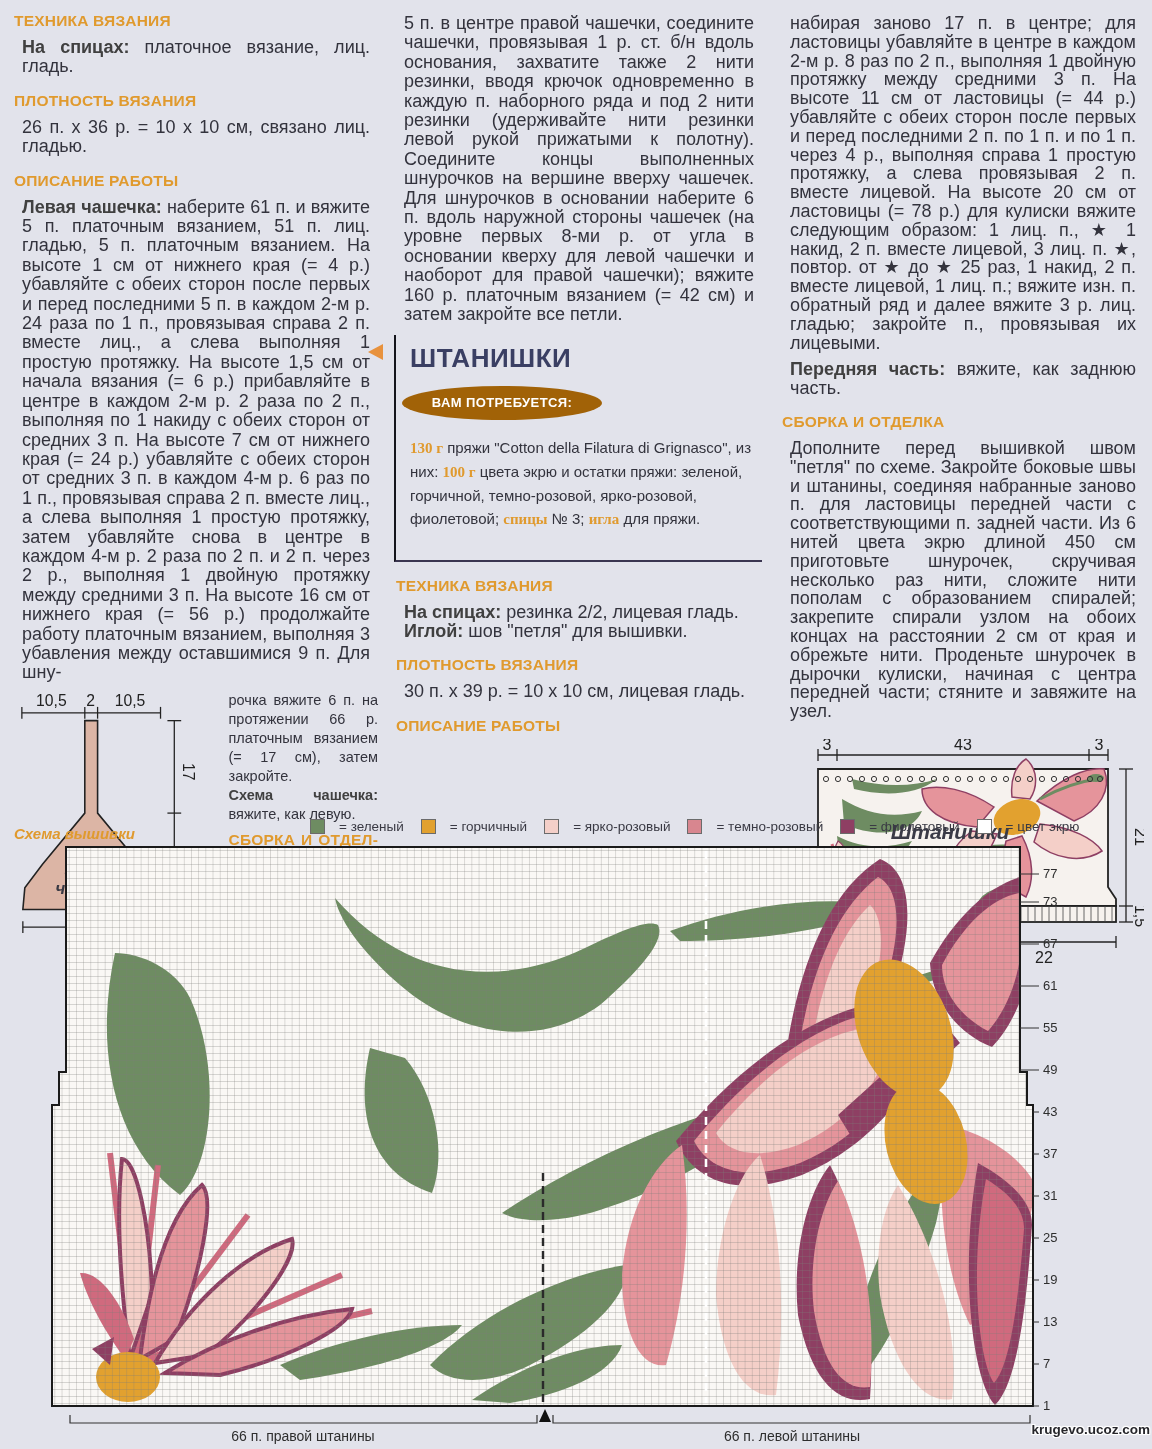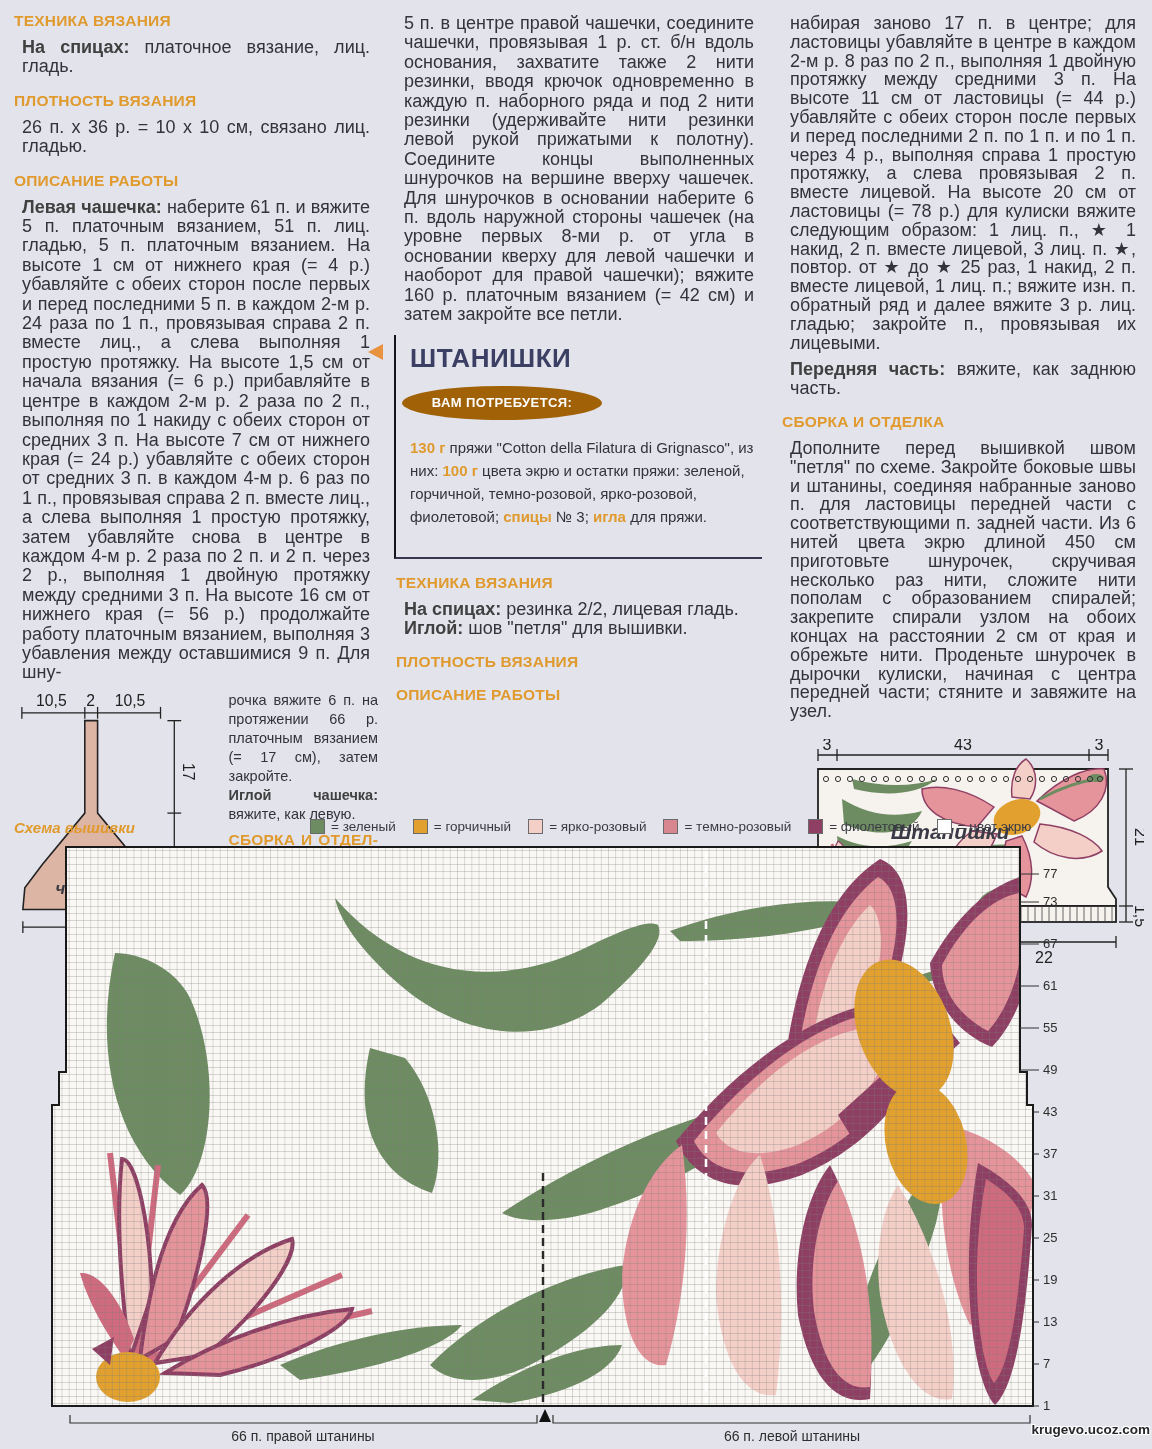--- a/index.html
+++ b/index.html
@@ -17,26 +17,26 @@
   .cup-row{display:flex;margin-top:6px;}
   .cup-side{width:152px;margin-left:8px;font-size:14.5px;line-height:19px;text-align:justify;}
   .cup-side .h-orange{margin-top:6px;}
   .pants-block{border-left:2px solid #15151c;border-bottom:2px solid #3a3550;
                padding:6px 0 14px 14px;margin:10px 0 4px -2px;}
   .pants-title{font-size:26px;font-weight:bold;color:#3a3f63;margin:2px 0 12px 0;letter-spacing:.5px;}
   .badge{width:200px;height:34px;background:#a16207;border-radius:50%;margin-left:-8px;
          display:flex;align-items:center;justify-content:center;}
   .badge span{color:#fff;font-weight:bold;font-size:13px;letter-spacing:.4px;}
   .materials{margin-top:16px;font-size:15px;line-height:23px;text-align:left;}
-  .orange-b{color:#e09a2e;font-weight:bold;}
+  .orange-b{color:#e09a2e;font-weight:bold;font-family:Liberation Serif, serif;}
   .legend-bar{position:absolute;top:817px;left:0;width:1152px;height:28px;}
-  .legend-title{position:absolute;left:14px;top:2px;color:#e09a2e;font-weight:bold;
+  .legend-title{position:absolute;left:14px;top:8px;color:#e09a2e;font-weight:bold;
                 font-style:italic;font-size:15px;}
   .legend-items{position:absolute;left:310px;top:2px;display:flex;gap:17px;align-items:center;}
-  .legend-item{display:flex;align-items:center;gap:6px;font-size:13.5px;color:#3a3a44;white-space:nowrap;}
+  .legend-item{display:flex;align-items:center;gap:14px;font-size:13.5px;color:#3a3a44;white-space:nowrap;}
   .swatch{width:13px;height:13px;border:1px solid #6b6b6b;display:inline-block;}
   .chart-wrap{position:absolute;left:40px;top:843px;width:1110px;height:604px;}
   .watermark{position:absolute;right:2px;top:1422px;font-size:13.5px;font-weight:bold;color:#26262b;
              text-shadow:-1px -1px 0 #fff,1px -1px 0 #fff,-1px 1px 0 #fff,1px 1px 0 #fff,0 0 3px #fff;}
   .gutter-arrow{position:absolute;left:368px;top:344px;width:0;height:0;
                 border-top:8px solid transparent;border-bottom:8px solid transparent;
                 border-right:15px solid #e8923d;}
   svg text{font-family:"Liberation Sans",sans-serif;}
   .dim-big{font-size:16px;fill:#222;}
   .cup-label{font-size:17px;font-weight:bold;font-style:italic;fill:#3a3a44;}
@@ -84,21 +84,21 @@
       <text class="dim-big" x="172" y="172" transform="rotate(90 172 172)" text-anchor="middle">16</text>
 
       <line x1="9" y1="238" x2="148" y2="238" stroke="#222" stroke-width="1.3"></line>
       <line x1="9" y1="232" x2="9" y2="244" stroke="#222" stroke-width="1.3"></line>
       <line x1="148" y1="232" x2="148" y2="244" stroke="#222" stroke-width="1.3"></line>
       <text class="dim-big" x="78" y="255" text-anchor="middle">23</text>
     </svg>
 
     <div class="cup-side">
       <span>рочка вяжите 6 п. на протяжении 66 р. платочным вязанием (= 17 см), затем закройте.</span><br>
-      <b class="lead">Иглой чашечка:</b><span> вяжите, как левую.</span>
+      <b class="lead">Схема чашечка:</b><span> вяжите, как левую.</span>
       <div class="h-orange">СБОРКА И ОТДЕЛ-КА</div>
       <span>Накладывая 5 п. в центре основания левой чашечки на</span>
     </div>
   </div>
 </div>
 
 <div class="gutter-arrow"></div>
 
 <div class="col col-mid">
   <p class="body">5 п. в центре правой чашечки, соедините чашечки, провязывая 1 р. ст. б/н вдоль основания, захватите также 2 нити резинки, вводя крючок одновременно в каждую п. наборного ряда и под 2 нити резинки (удерживайте нити резинки левой рукой прижатыми к полотну). Соедините концы выполненных шнурочков на вершине вверху чашечек. Для шнурочков в основании наберите 6 п. вдоль наружной стороны чашечек (на уровне первых 8-ми р. от угла в основании кверху для левой чашечки и наоборот для правой чашечки); вяжите 160 р. платочным вязанием (= 42 см) и затем закройте все петли.</p>
@@ -109,20 +109,21 @@
       <span>ВАМ ПОТРЕБУЕТСЯ:</span>
     </div>
     <p class="materials"><span class="orange-b">130 г</span><span> пряжи "Cotton della Filatura di Grignasco", из них: </span><span class="orange-b">100 г</span><span> цвета экрю и остатки пряжи: зеленой, горчичной, темно-розовой, ярко-розовой, фиолетовой; </span><span class="orange-b">спицы</span><span> № 3; </span><span class="orange-b">игла</span><span> для пряжи.</span></p>
   </div>
 
   <div class="h-orange">ТЕХНИКА ВЯЗАНИЯ</div>
   <p class="body"><b class="lead">На спицах:</b><span> резинка 2/2, лицевая гладь.</span><br>
   <b class="lead">Иглой:</b><span> шов "петля" для вышивки.</span></p>
 
   <div class="h-orange">ПЛОТНОСТЬ ВЯЗАНИЯ</div>
+  <p class="body">30 п. x 39 р. = 10 x 10 см, лицевая гладь.</p>
 
   <div class="h-orange">ОПИСАНИЕ РАБОТЫ</div>
 </div>
 
 <div class="col col-right">
   <p class="body">набирая заново 17 п. в центре; для ластовицы убавляйте в центре в каждом 2-м р. 8 раз по 2 п., выполняя 1 двойную протяжку между средними 3 п. На высоте 11 см от ластовицы (= 44 р.) убавляйте с обеих сторон после первых и перед последними 2 п. по 1 п. и по 1 п. через 4 р., выполняя справа 1 простую протяжку, а слева провязывая 2 п. вместе лицевой. На высоте 20 см от ластовицы (= 78 р.) для кулиски вяжите следующим образом: 1 лиц. п., ★ 1 накид, 2 п. вместе лицевой, 3 лиц. п. ★, повтор. от ★ до ★ 25 раз, 1 накид, 2 п. вместе лицевой, 1 лиц. п.; вяжите изн. п. обратный ряд и далее вяжите 3 р. лиц. гладью; закройте п., провязывая их лицевыми.</p>
   <p class="body"><b class="lead">Передняя часть:</b><span> вяжите, как заднюю часть.</span></p>
 
   <div class="h-orange">СБОРКА И ОТДЕЛКА</div>
   <p class="body">Дополните перед вышивкой швом "петля" по схеме. Закройте боковые швы и штанины, соединяя набранные заново п. для ластовицы передней части с соответствующими п. задней части. Из 6 нитей цвета экрю длиной 450 см приготовьте шнурочек, скручивая несколько раз нити, сложите нити пополам с образованием спиралей; закрепите спирали узлом на обоих концах на расстоянии 2 см от края и обрежьте нити. Проденьте шнурочек в дырочки кулиски, начиная с центра передней части; стяните и завяжите на узел.</p>

